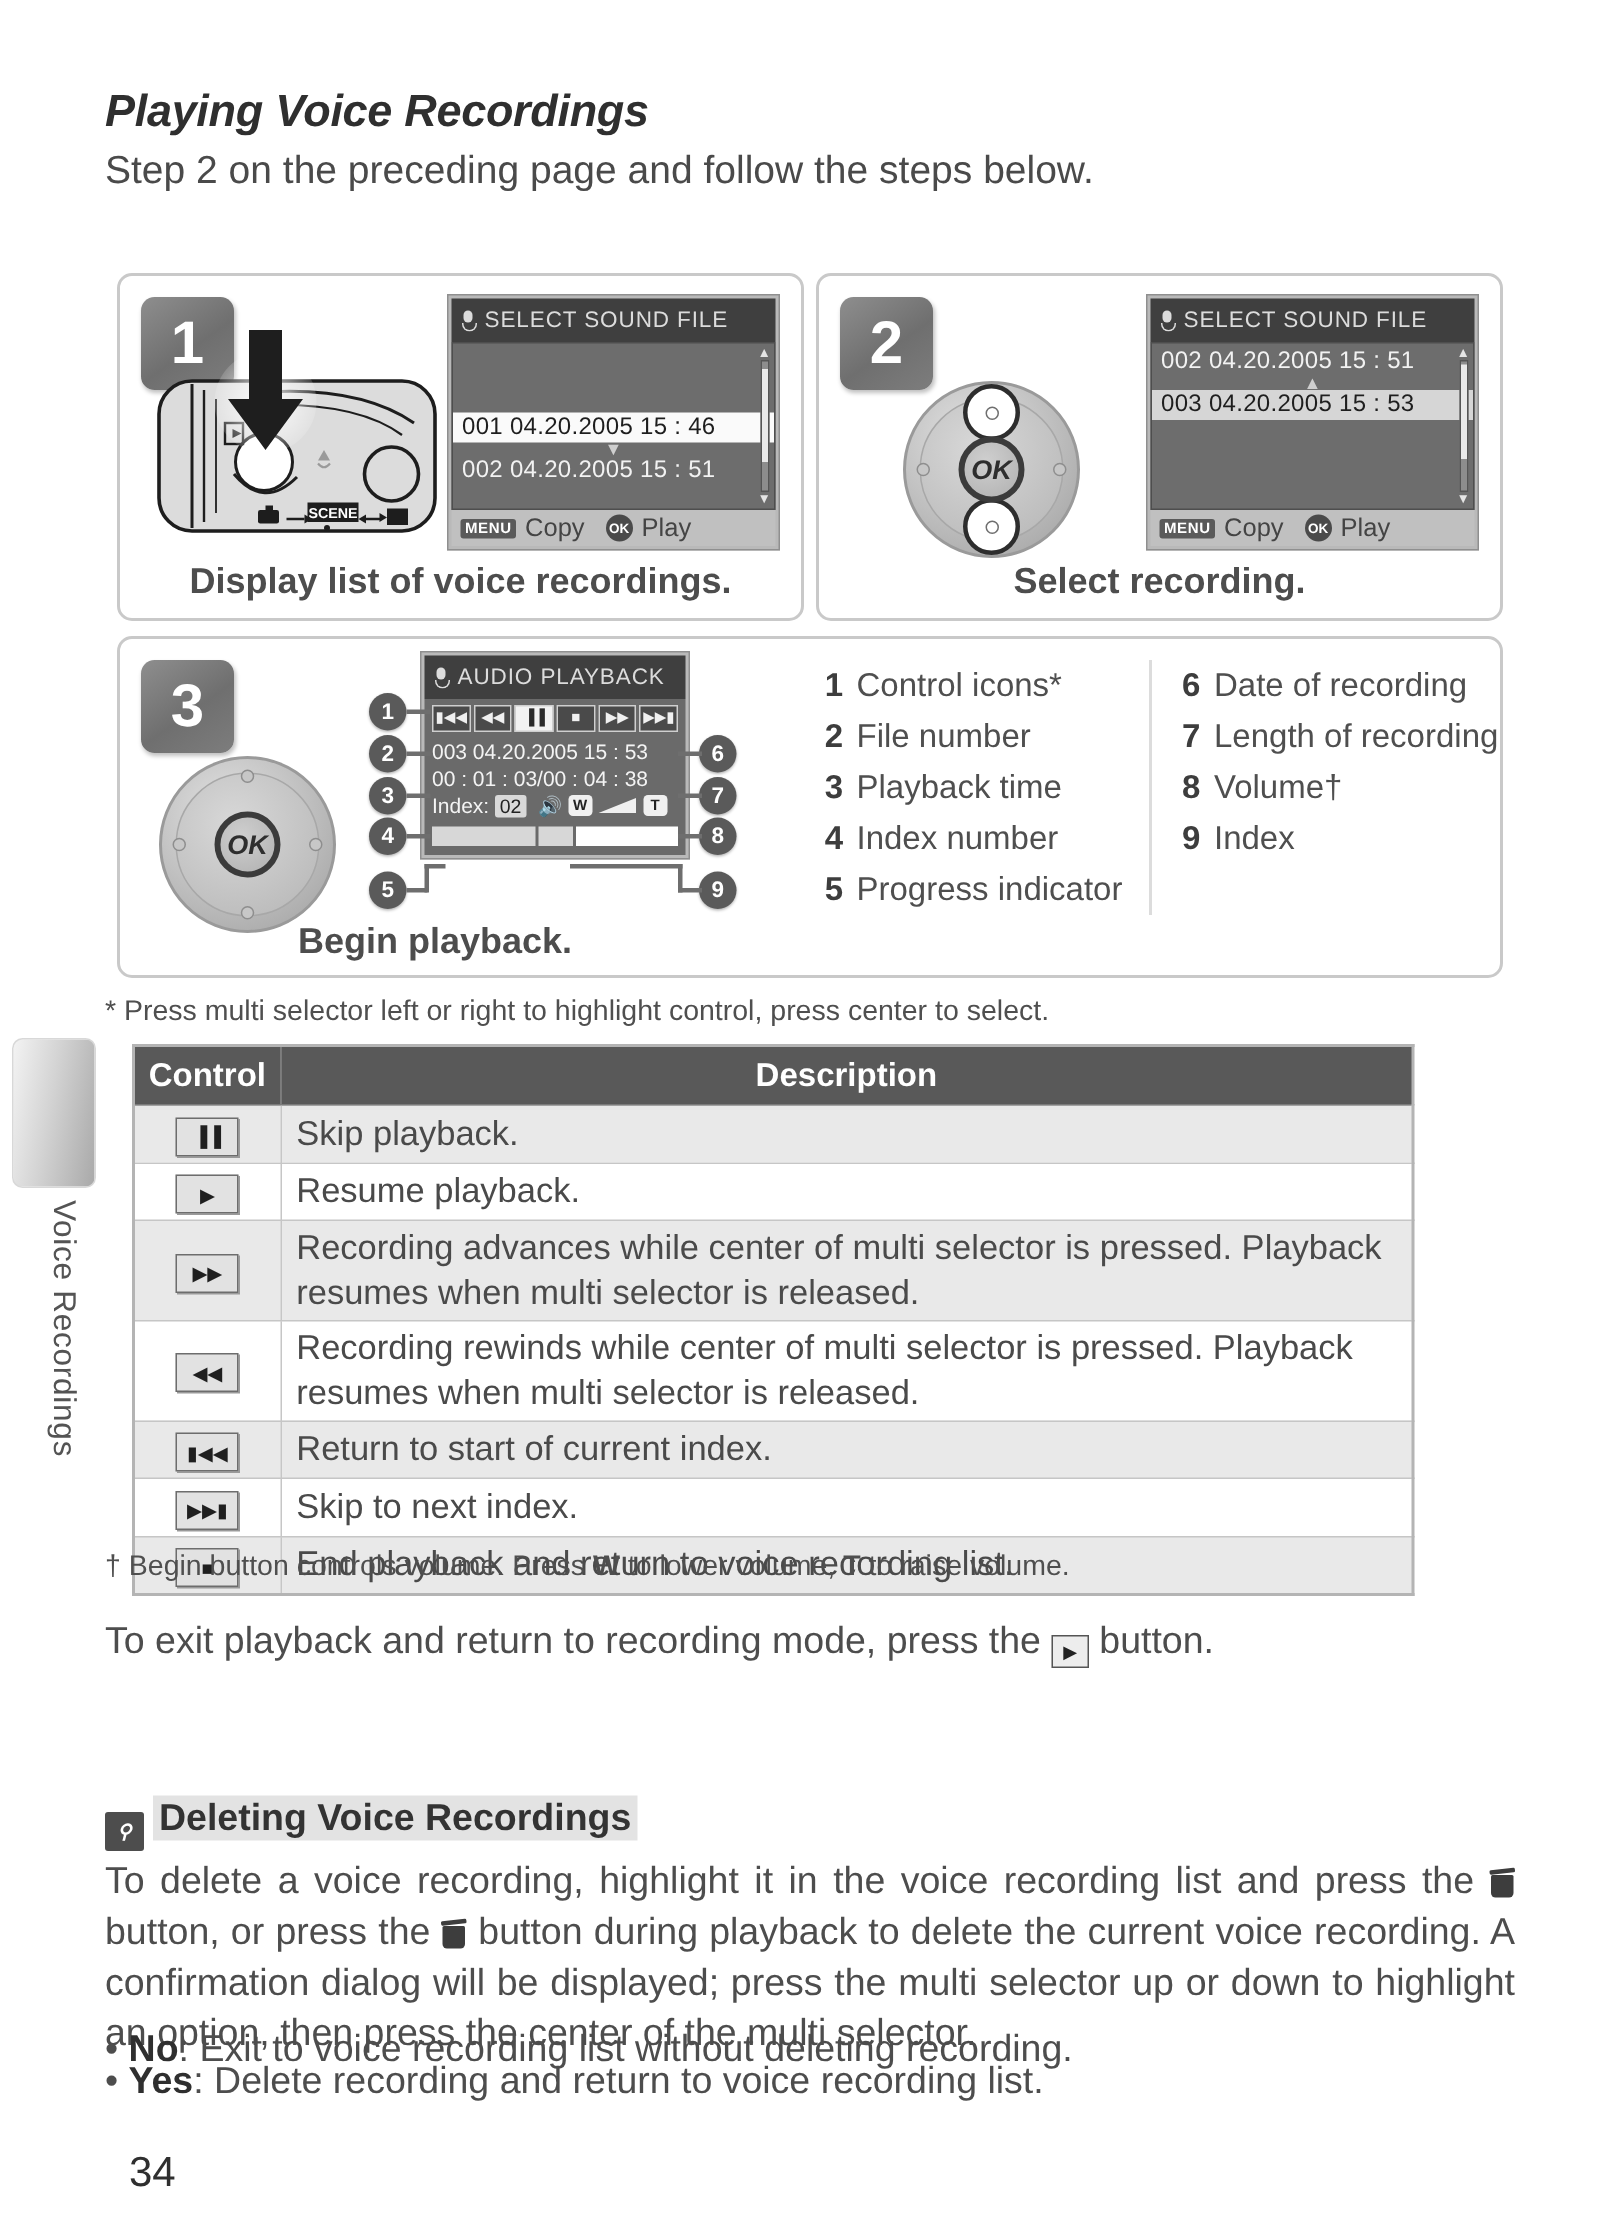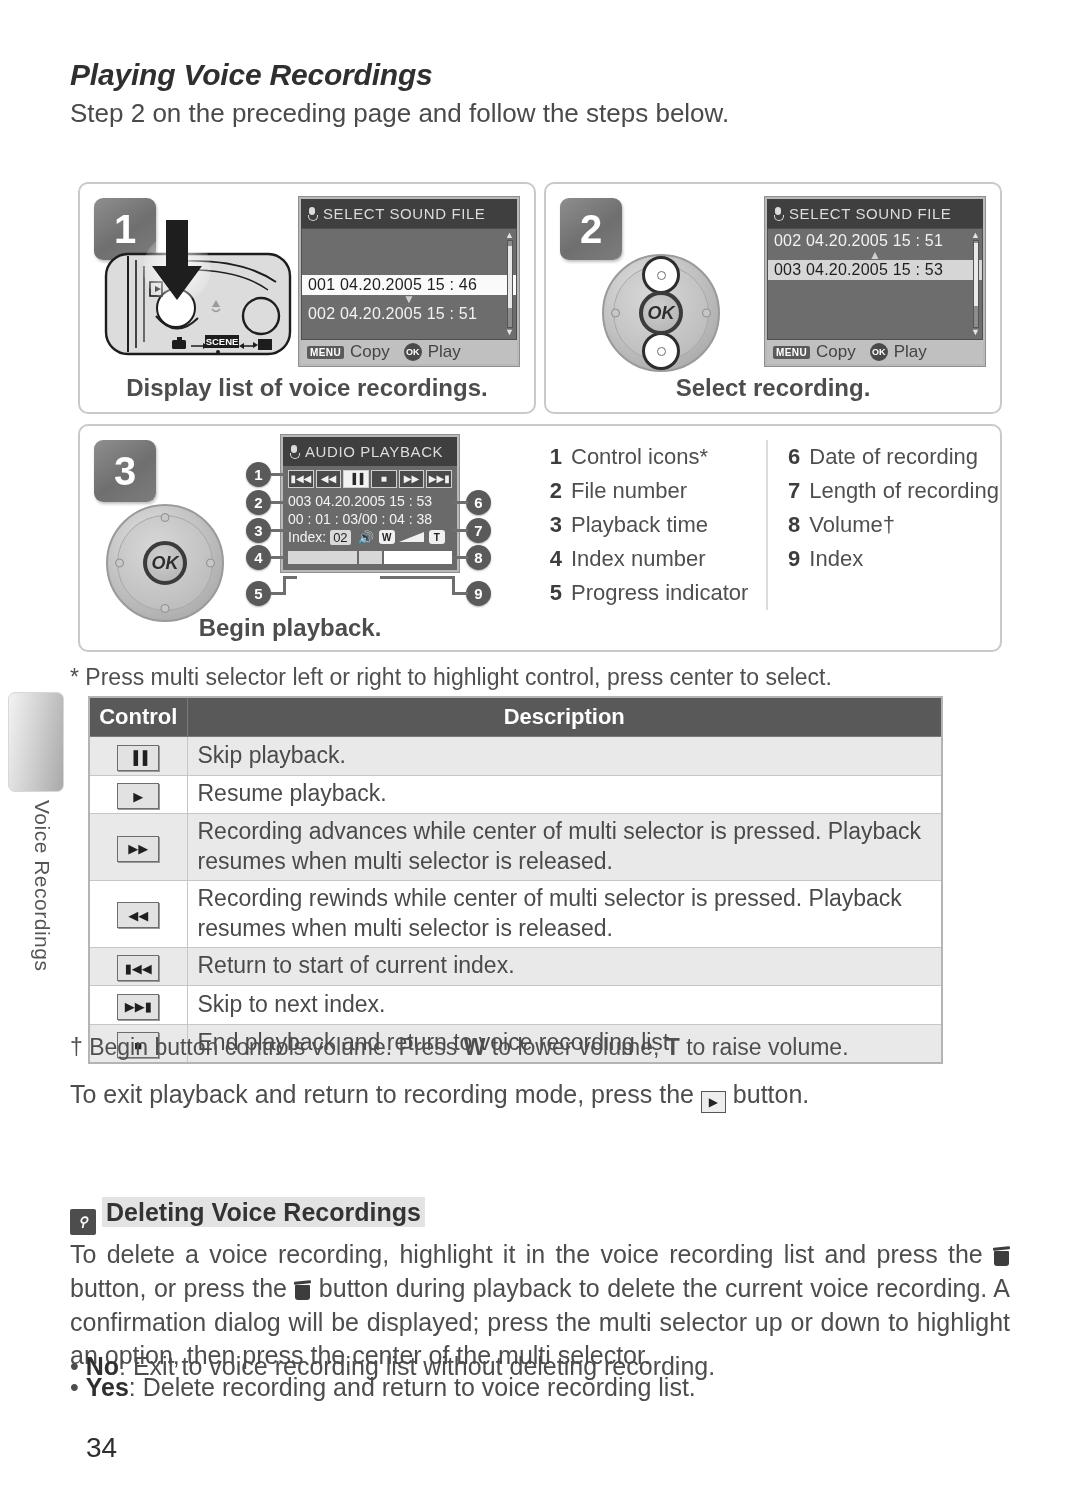--- a/index.html
+++ b/index.html
@@ -186,21 +186,21 @@
   .lead { position:absolute; background:#6e6e6e; }
 
   
   .legend { position:absolute; display:flex; }
   .legend .col { display:flex; flex-direction:column; }
   .legend .item { display:flex; gap:9px; font-size:22px; color:#4f4f4f; line-height:1.55; }
   .legend .n { font-weight:bold; color:#3d3d3d; min-width:14px; text-align:right; }
   .legend .divider { width:2px; background:#dcdcdc; margin:0 18px; }
 
   
-  .note { position:absolute; font-size:23px; color:#4f4f4f; }
+  .note { position:absolute; font-size:19px; color:#4f4f4f; }
 
   
   table.ctl {
     position:absolute; left:88px; top:696px; width:855px;
     border-collapse:collapse; border:2px solid #b4b4b4;
   }
   table.ctl th {
     background:#595959; color:#fff; font-size:22px; font-weight:bold;
     padding:6px 0; border:1px solid #7a7a7a;
   }

